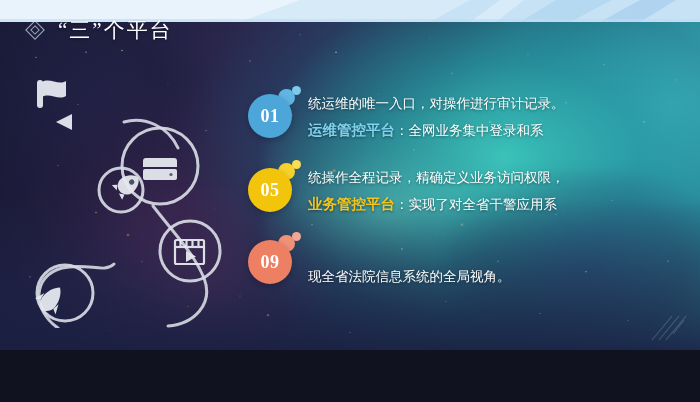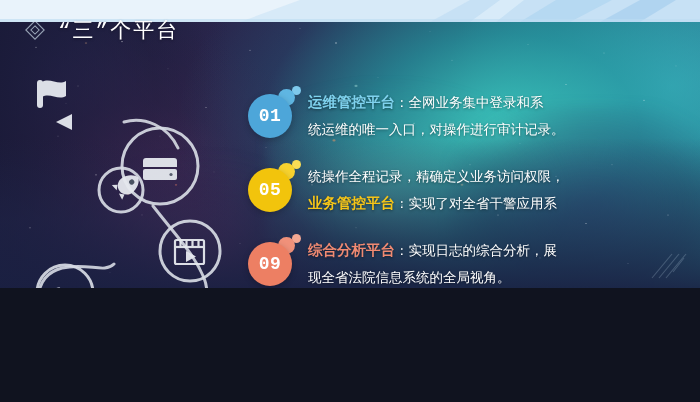--- a/index.html
+++ b/index.html
@@ -3,23 +3,23 @@
 <meta charset="utf-8">
 <style>
   html, body {
     margin: 0;
     padding: 0;
     background: #10131f;
   }
   #slide {
     position: relative;
     width: 700px;
-    height: 288px;
+    height: 350px;
     overflow: hidden;
-    font-family: Liberation Mono, monospace;
+    font-family: Liberation Serif, serif;
     background: #701a75;
   }
 
   
   .bg-base {
     position: absolute;
     inset: 0;
     background:
       radial-gradient(ellipse 420px 300px at 72% 45%, rgba(60,200,190,0.95) 0%, rgba(38,150,160,0.72) 32%, rgba(30,90,120,0.30) 58%, rgba(25,40,80,0.0) 78%),
       radial-gradient(ellipse 300px 240px at 96% 30%, rgba(70,205,215,0.85) 0%, rgba(45,150,170,0.45) 45%, rgba(30,60,100,0) 75%),
@@ -330,24 +330,24 @@
 
   <div class="content">
 
     <div class="row">
       <div class="badge-wrap">
         <div class="badge-small" style="background:#7ec9ec;"></div>
         <div class="badge-mid" style="background:#5fb6e2;"></div>
         <div class="badge-main" style="background:#4da6d9;">01</div>
       </div>
       <div class="text-col">
+        <div class="line">统运维的唯一入口，对操作进行审计记录。</div>
         <div class="line">
           <span class="lead lead-01">运维管控平台</span><span>：</span><span>全网业务集中登录和系</span>
         </div>
-        <div class="line">统运维的唯一入口，对操作进行审计记录。</div>
       </div>
     </div>
 
     <div class="row">
       <div class="badge-wrap">
         <div class="badge-small" style="background:#fadd55;"></div>
         <div class="badge-mid" style="background:#f7d22e;"></div>
         <div class="badge-main" style="background:#f2c40c;">05</div>
       </div>
       <div class="text-col">
@@ -358,23 +358,20 @@
       </div>
     </div>
 
     <div class="row">
       <div class="badge-wrap">
         <div class="badge-small" style="background:#f3a893;"></div>
         <div class="badge-mid" style="background:#f0917a;"></div>
         <div class="badge-main" style="background:#ed7f63;">09</div>
       </div>
       <div class="text-col">
-        <div class="line">
-          <span class="lead lead-03">综合分析平台</span><span>：</span><span>实现日志的综合分析，展</span>
-        </div>
         <div class="line">现全省法院信息系统的全局视角。</div>
       </div>
     </div>
 
   </div>
 
   <div class="watermark">
     <svg viewBox="0 0 44 28" xmlns="http://www.w3.org/2000/svg">
       <g stroke="#b9cfe0" stroke-width="1.1" fill="none" opacity="0.7">
         <path d="M6 26 L26 2"></path>

